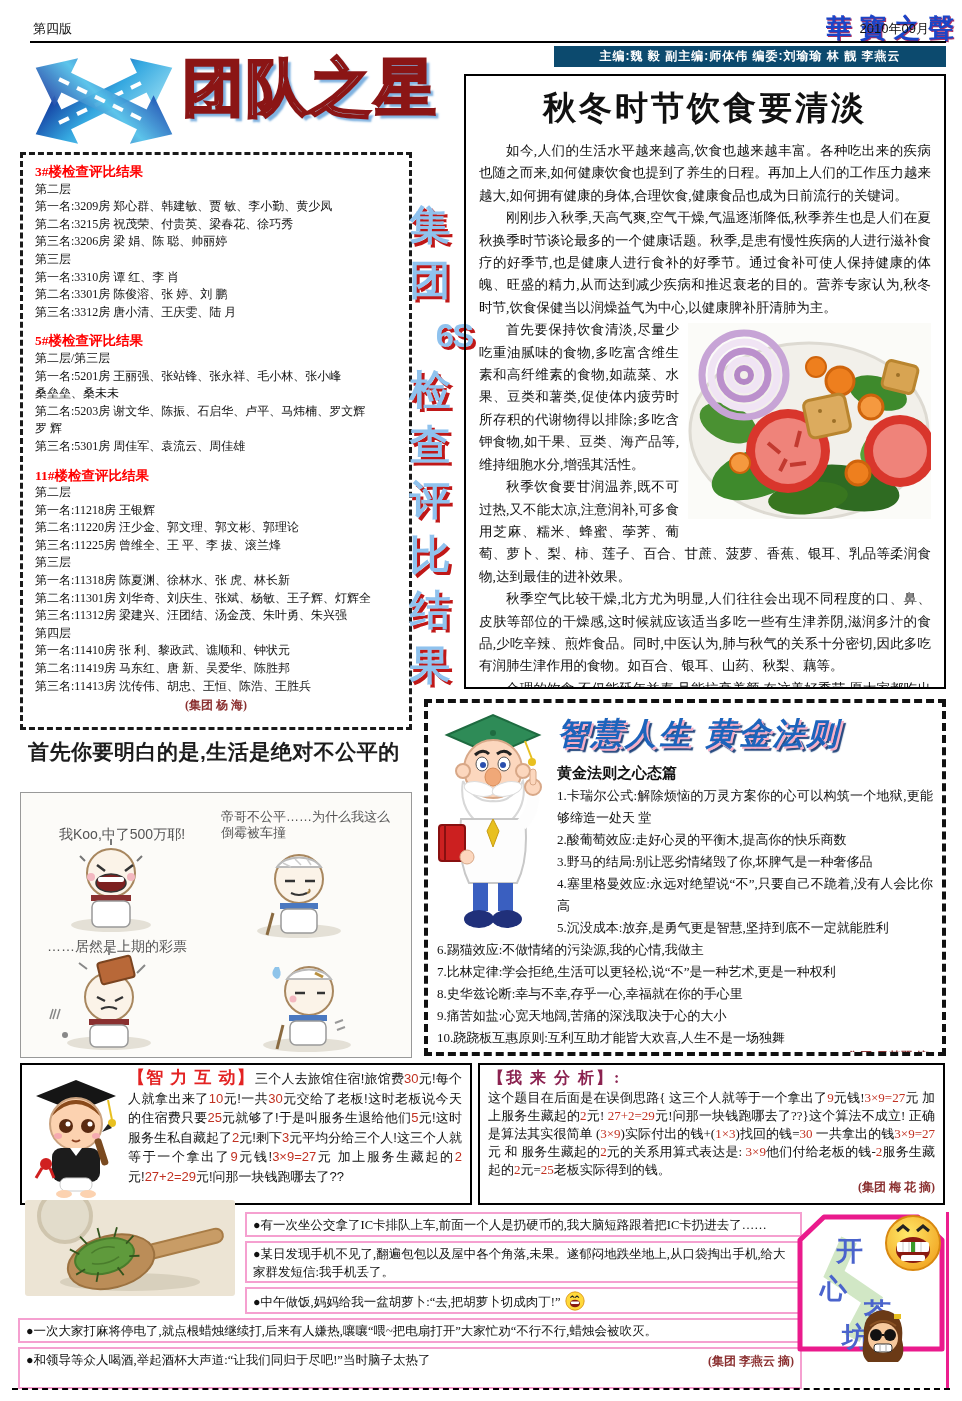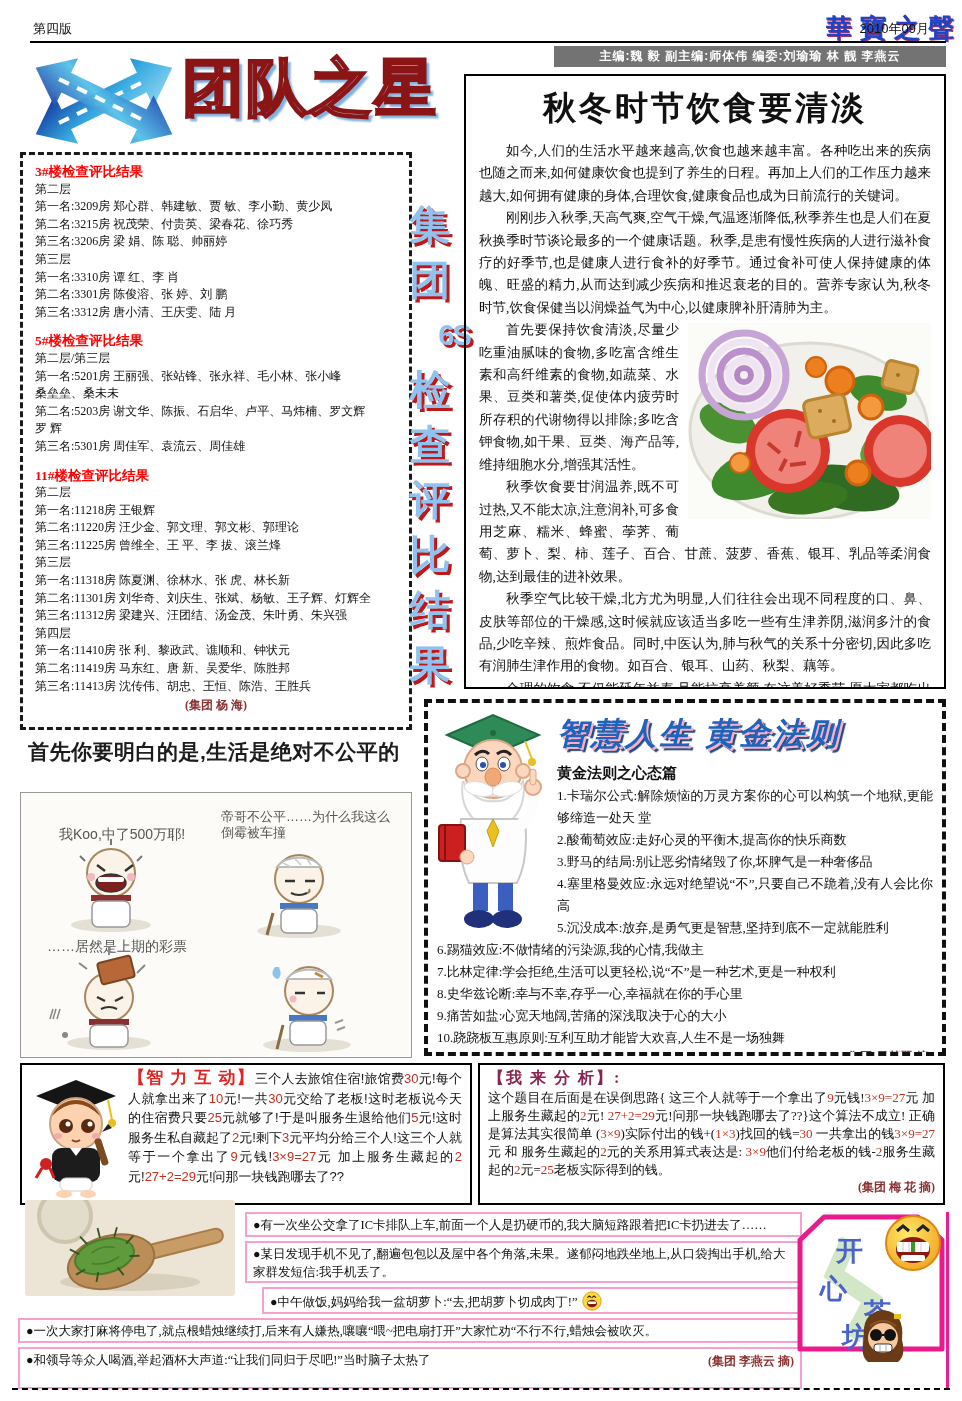--- a/index.html
+++ b/index.html
@@ -6,21 +6,21 @@
   .page{position:relative;width:962px;height:1401px;background:#ffffff;overflow:hidden;
         font-family:"Liberation Sans","DejaVu Sans",sans-serif;color:#111;}
   .abs{position:absolute;}
 
   
   .edition{left:33px;top:20px;font-size:13px;}
   .masthead{left:0;right:0;top:11px;text-align:right;font-size:26px;font-weight:bold;
             color:#1a45c8;letter-spacing:8px;text-shadow:1px 1px 0 #b03060;}
   .pubdate{right:33px;top:20px;font-size:13px;}
   .header-rule{left:30px;top:41px;width:916px;height:2px;background:#000;}
-  .editor-bar{left:554px;top:46px;width:392px;height:21px;background:#737373;color:#fff;
+  .editor-bar{left:554px;top:46px;width:392px;height:21px;background:#0c4a6e;color:#fff;
               font-size:12px;font-weight:bold;line-height:21px;text-align:center;letter-spacing:1px;}
 
   
   .logo-arrows{left:20px;top:46px;width:168px;height:110px;}
   .logo-text{left:182px;top:46px;font-size:62px;font-weight:900;letter-spacing:2px;
              color:#aee0f8;-webkit-text-stroke:2.5px #8b1515;
              text-shadow:4px 4px 2px #7fb2e0;white-space:nowrap;}
 
   
   .left-box{left:20px;top:152px;width:392px;height:578px;border:3px dashed #1a1a1a;
@@ -28,21 +28,21 @@
             font-family:"Liberation Serif","DejaVu Serif",serif;}
   .insp-row{white-space:nowrap;overflow:hidden;}
   .insp-row.hdr{color:#ff0000;font-weight:bold;font-size:13.5px;padding-top:2px;}
   .insp-row.gap{height:9px;}
   .insp-credit{text-align:center;font-weight:bold;color:#8b3030;margin-top:2px;}
 
   
   .vert-title{left:401px;top:198px;width:58px;display:flex;flex-direction:column;align-items:center;}
   .vchar{font-size:41px;font-weight:900;color:#8fc2ee;line-height:55px;
          text-shadow:3px 3px 0 #c01818;}
-  .vchar.vsmall{font-size:29px;letter-spacing:-2px;margin-left:48px;}
+  .vchar.vsmall{font-size:33px;letter-spacing:-2px;margin-left:48px;}
 
   
   .article-box{left:464px;top:74px;width:482px;height:615px;border:2px solid #000;
                box-sizing:border-box;padding:8px 13px;overflow:hidden;
                font-family:Liberation Serif, serif;}
   .article-title{font-size:33px;font-weight:bold;text-align:center;letter-spacing:3px;margin:2px 0 9px;}
   .article-box p{font-size:13.5px;line-height:22.4px;text-align:justify;text-indent:2em;margin:0;}
   .salad{float:right;width:243px;height:196px;margin:4px 0 4px 9px;}
 
   
@@ -77,21 +77,21 @@
   .analysis-text{font-size:13px;line-height:18px;text-align:justify;}
   .analysis-credit{text-align:right;font-weight:bold;color:#8b3030;font-size:12px;}
   .num{color:#c03020;}
 
   
   .brush{left:25px;top:1200px;width:210px;height:96px;}
   .joke{border:2px solid #f5a0d0;box-sizing:border-box;padding:2px 6px;font-size:12.5px;
         line-height:18px;font-family:"Liberation Serif","DejaVu Serif",serif;overflow:hidden;}
   .j1{left:245px;top:1212px;width:557px;height:25px;}
   .j2{left:245px;top:1241px;width:557px;height:42px;}
-  .j3{left:262px;top:1287px;width:557px;height:27px;}
+  .j3{left:245px;top:1287px;width:557px;height:27px;}
   .j4{left:18px;top:1318px;width:784px;height:25px;}
   .j5{left:18px;top:1347px;width:784px;height:42px;}
   .joke-credit{float:right;font-weight:bold;color:#8b3030;font-size:12px;margin-top:1px;}
   .mini-emoji{width:20px;height:20px;vertical-align:-5px;margin-left:4px;}
   .tea-tag{left:794px;top:1212px;width:154px;height:142px;}
   .smiley{left:884px;top:1214px;width:58px;height:58px;}
   .girl{left:860px;top:1306px;width:46px;height:58px;}
   .pink-line{left:946px;top:1212px;width:3px;height:176px;background:#ec1e8e;}
   .bottom-dash{left:12px;top:1388px;width:938px;height:0;border-top:2px dashed #000;}
 </style>

